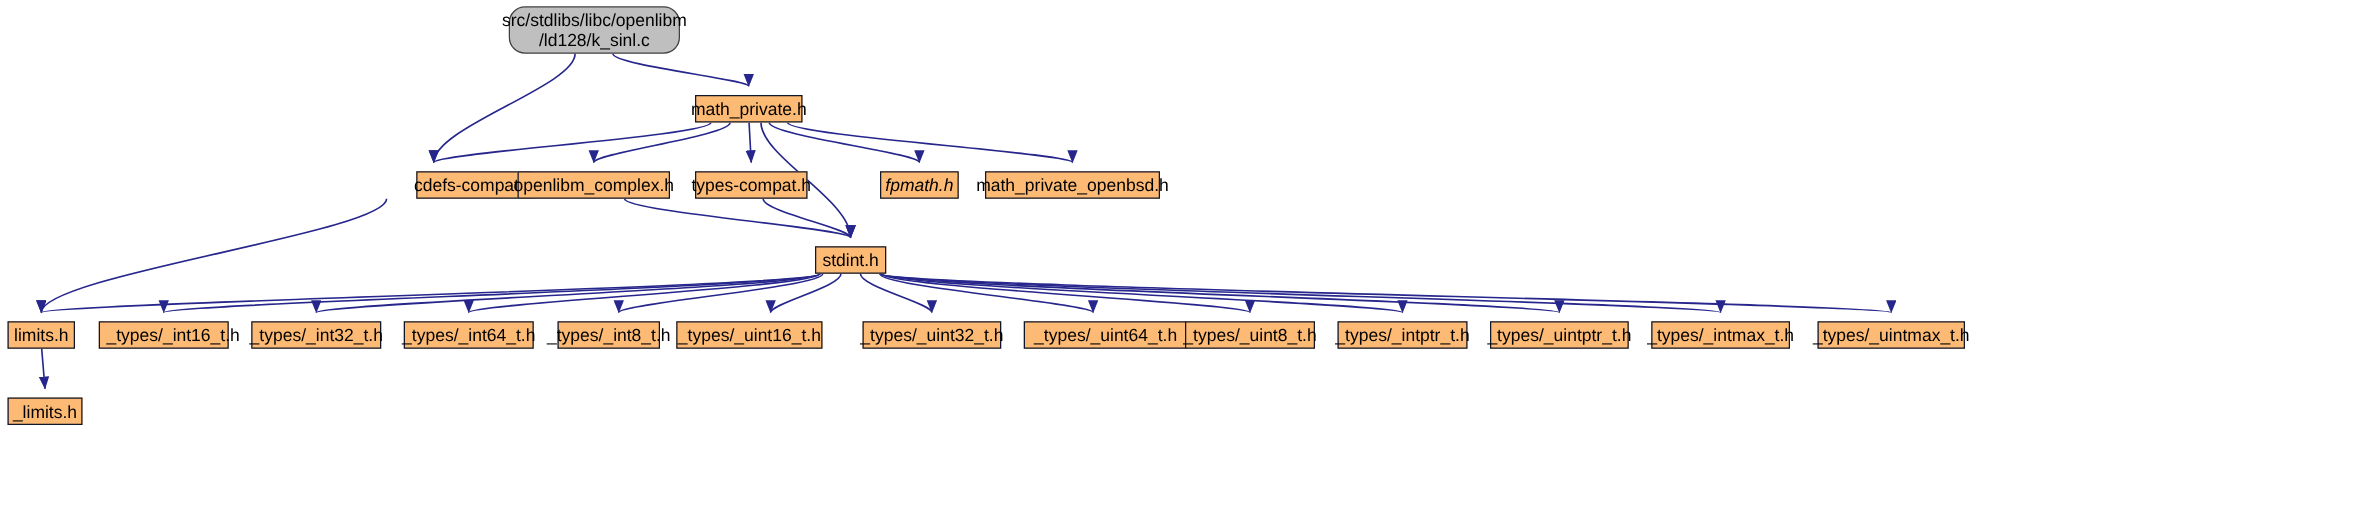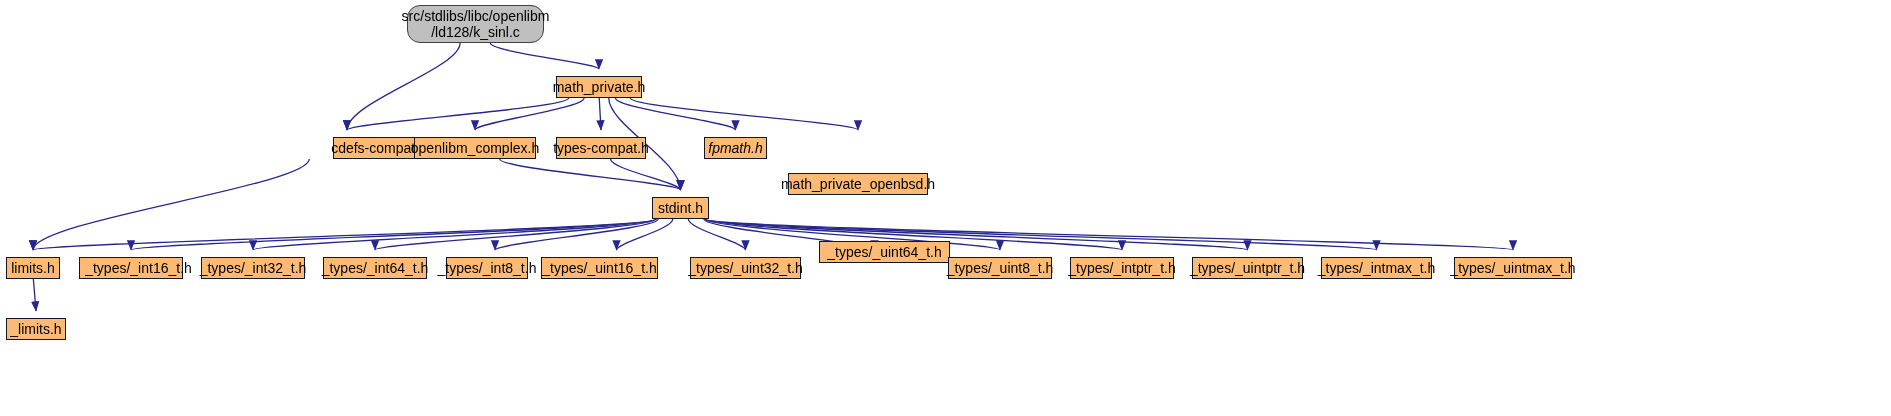--- a/index.html
+++ b/index.html
@@ -66,30 +66,30 @@
       </g>
   </svg>
   <div id="node-layer">
       <div class="node root" style="left: 407px; top: 5px; width: 137px; height: 38px; font-size: 14px; line-height: 16px; border-radius: 13px;"><span class="node-label">src/stdlibs/libc/openlibm
 /ld128/k_sinl.c</span></div>
       <div class="node" style="left: 556px; top: 76px; width: 86px; height: 22px;"><span class="node-label">math_private.h</span></div>
       <div class="node" style="left: 301px; top: 137px; width: 92px; height: 22px; margin-left: 32px;"><span class="node-label">cdefs-compat.h</span></div>
       <div class="node" style="left: 414px; top: 137px; width: 122px; height: 22px;"><span class="node-label">openlibm_complex.h</span></div>
       <div class="node" style="left: 556px; top: 137px; width: 90px; height: 22px;"><span class="node-label">types-compat.h</span></div>
       <div class="node" style="left: 704px; top: 137px; width: 63px; height: 22px; font-style: italic;"><span class="node-label">fpmath.h</span></div>
-      <div class="node" style="left: 788px; top: 137px; width: 140px; height: 22px; margin-top: 36px;"><span class="node-label">math_private_openbsd.h</span></div>
+      <div class="node" style="left: 788px; top: 137px; width: 140px; height: 22px;"><span class="node-label">math_private_openbsd.h</span></div>
       <div class="node" style="left: 652px; top: 197px; width: 57px; height: 22px;"><span class="node-label">stdint.h</span></div>
       <div class="node" style="left: 6px; top: 257px; width: 54px; height: 22px;"><span class="node-label">limits.h</span></div>
       <div class="node" style="left: 79px; top: 257px; width: 104px; height: 22px; padding-left: 15px;"><span class="node-label">_types/_int16_t.h</span></div>
       <div class="node" style="left: 201px; top: 257px; width: 104px; height: 22px;"><span class="node-label">_types/_int32_t.h</span></div>
       <div class="node" style="left: 323px; top: 257px; width: 104px; height: 22px;"><span class="node-label">_types/_int64_t.h</span></div>
       <div class="node" style="left: 446px; top: 257px; width: 82px; height: 22px;"><span class="node-label">_types/_int8_t.h</span></div>
       <div class="node" style="left: 541px; top: 257px; width: 117px; height: 22px;"><span class="node-label">_types/_uint16_t.h</span></div>
       <div class="node" style="left: 690px; top: 257px; width: 111px; height: 22px;"><span class="node-label">_types/_uint32_t.h</span></div>
-      <div class="node" style="left: 819px; top: 241px; width: 131px; height: 22px;"><span class="node-label">_types/_uint64_t.h</span></div>
+      <div class="node" style="left: 819px; top: 257px; width: 131px; height: 22px;"><span class="node-label">_types/_uint64_t.h</span></div>
       <div class="node" style="left: 948px; top: 257px; width: 104px; height: 22px;"><span class="node-label">_types/_uint8_t.h</span></div>
       <div class="node" style="left: 1070px; top: 257px; width: 104px; height: 22px;"><span class="node-label">_types/_intptr_t.h</span></div>
       <div class="node" style="left: 1192px; top: 257px; width: 111px; height: 22px;"><span class="node-label">_types/_uintptr_t.h</span></div>
       <div class="node" style="left: 1321px; top: 257px; width: 111px; height: 22px;"><span class="node-label">_types/_intmax_t.h</span></div>
       <div class="node" style="left: 1454px; top: 257px; width: 118px; height: 22px;"><span class="node-label">_types/_uintmax_t.h</span></div>
       <div class="node" style="left: 6px; top: 318px; width: 60px; height: 22px; justify-content: center;"><span class="node-label">_limits.h</span></div>
     </div>
 </div>
 
 </body></html>

